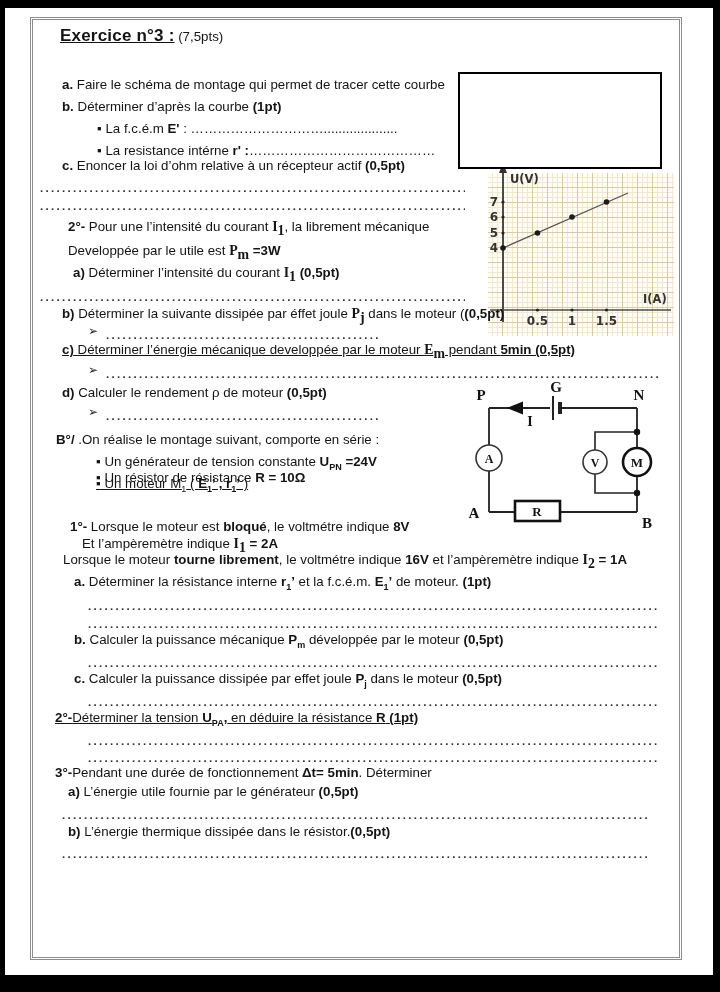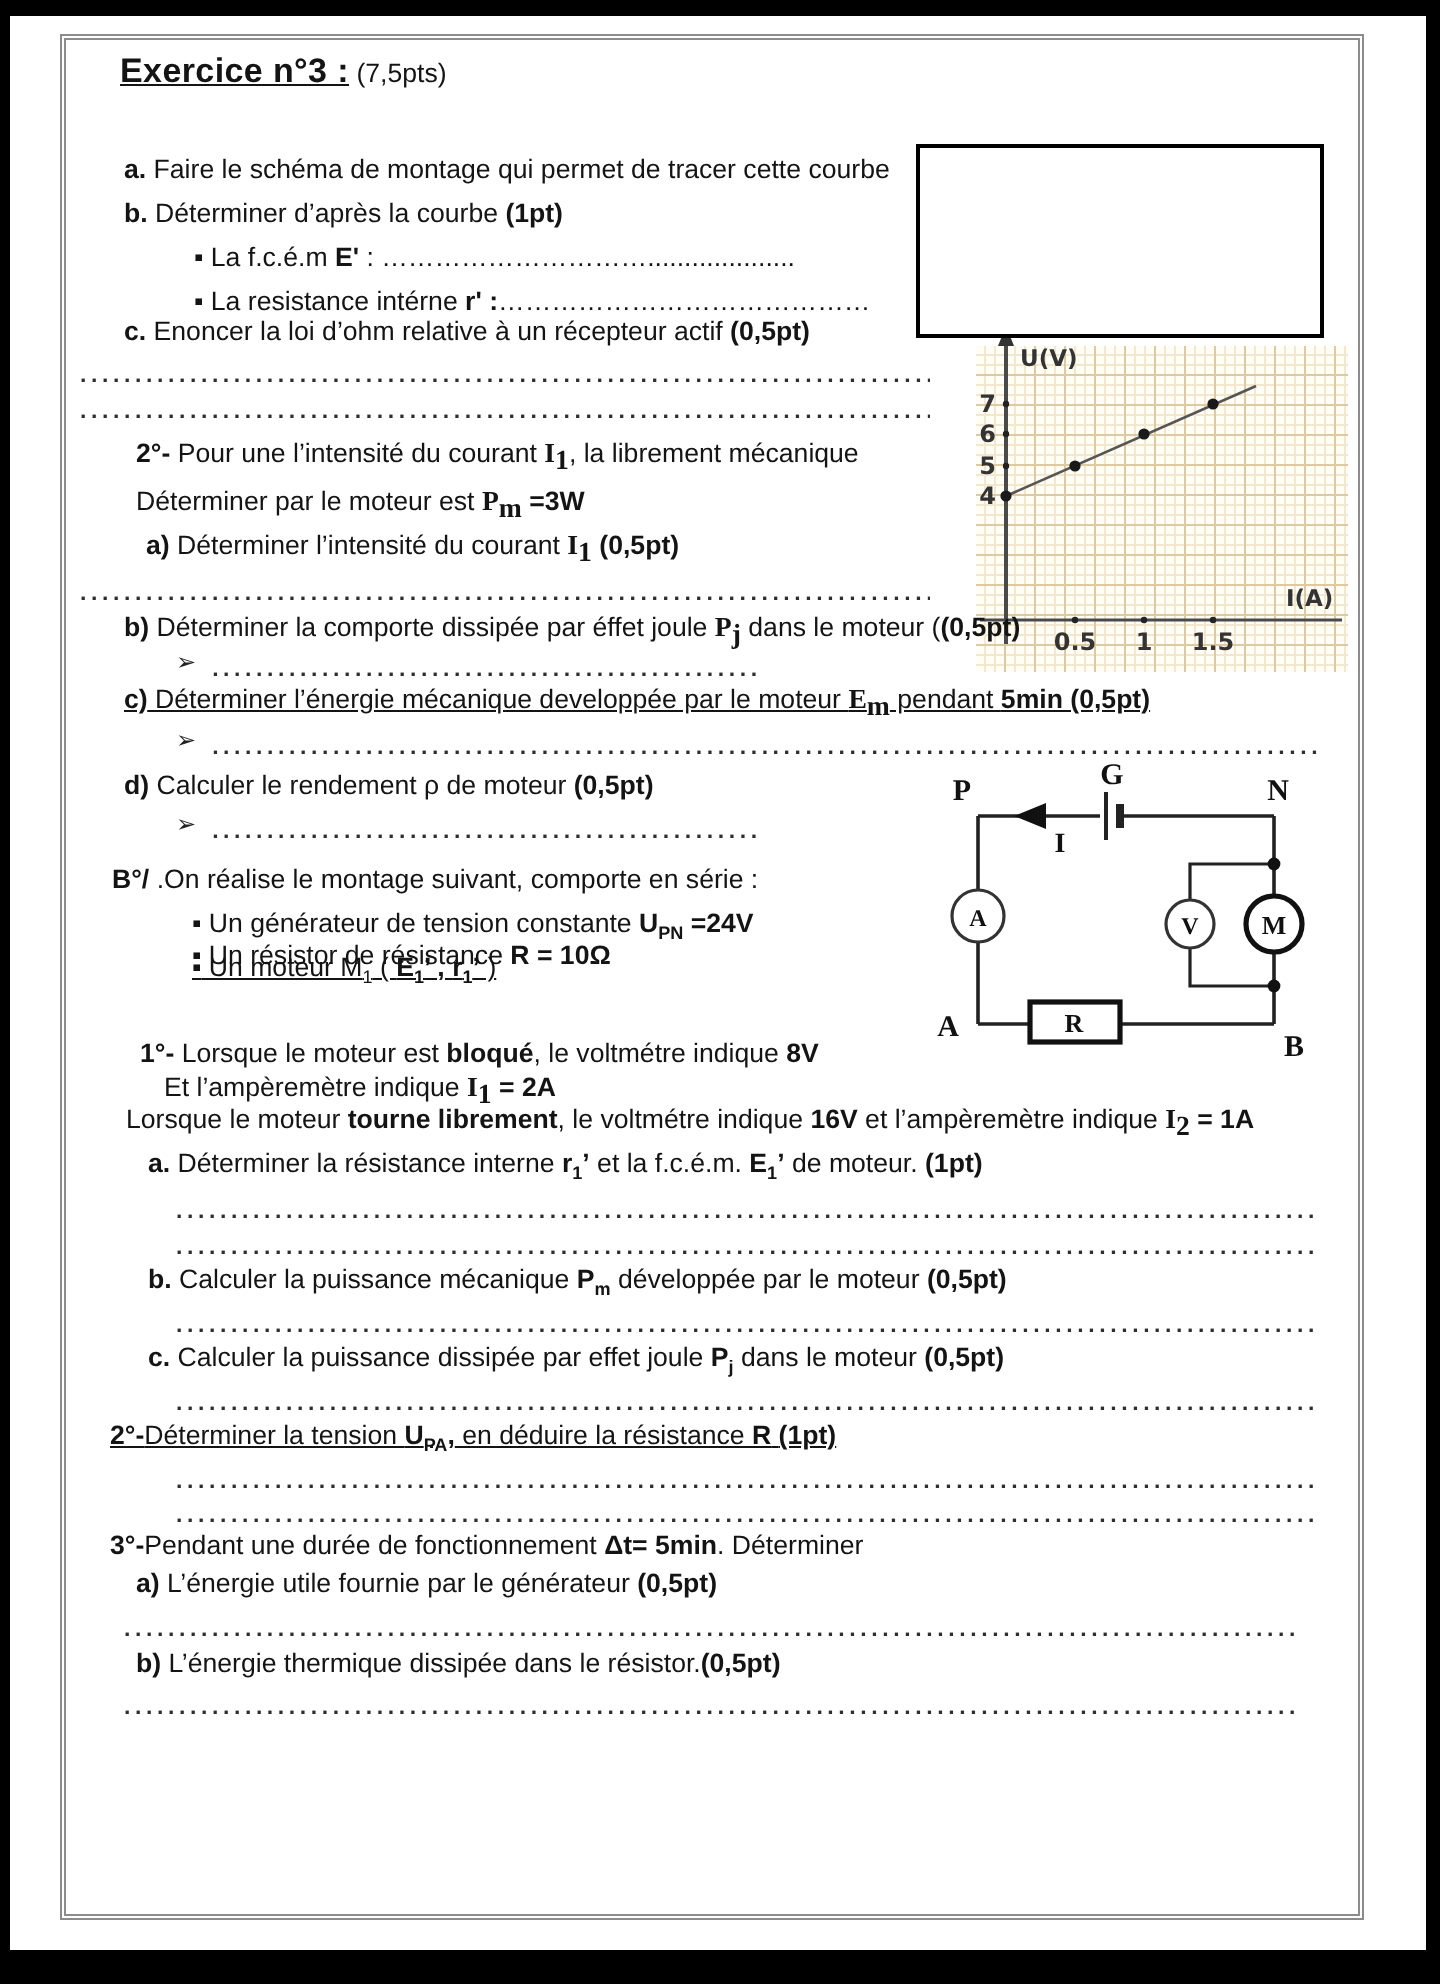--- a/index.html
+++ b/index.html
@@ -65,24 +65,24 @@
   <div class="ln" style="left:57px;top:69px;"><span class="sb">a.</span><span>  Faire le schéma de montage qui permet de tracer cette courbe</span></div>
   <div class="ln" style="left:57px;top:91px;"><span class="sb">b.</span><span>  Déterminer d’après la courbe  </span><span class="sb">(1pt)</span></div>
   <div class="ln" style="left:92px;top:113px;"><span class="sb">▪</span><span>    La f.c.é.m </span><span class="sb">E'</span><span> : …………………………....................</span></div>
   <div class="ln" style="left:92px;top:135px;"><span class="sb">▪</span><span>    La resistance intérne </span><span class="sb">r' :</span><span>……………………………………</span></div>
   <div class="ln" style="left:57px;top:150px;"><span class="sb">c.</span><span>  Enoncer la loi d’ohm relative à un récepteur actif </span><span class="sb">(0,5pt)</span></div>
 
   <div class="ln dotrow" style="left:35px;top:172px;width:425px;"><span>..........................................................................................................................................................................................</span></div>
   <div class="ln dotrow" style="left:35px;top:190px;width:425px;"><span>..........................................................................................................................................................................................</span></div>
 
   <div class="ln" style="left:63px;top:211px;"><span class="sb">2°-</span><span> Pour une l’intensité du courant  </span><span class="sb sf">I</span><sub class="sb sf">1</sub><span>, la librement mécanique</span></div>
-  <div class="ln" style="left:63px;top:235px;"><span>Déterminer par le moteur est </span><span class="sb sf">P</span><sub class="sb sf">m</sub><span class="sb"> =3W</span></div>
+  <div class="ln" style="left:63px;top:235px;"><span>Developpée par le utile est </span><span class="sb sf">P</span><sub class="sb sf">m</sub><span class="sb"> =3W</span></div>
   <div class="ln" style="left:68px;top:257px;"><span class="sb">a)</span><span>   Déterminer l’intensité du courant </span><span class="sb sf">I</span><sub class="sb sf">1</sub><span>  </span><span class="sb">(0,5pt)</span></div>
   <div class="ln dotrow" style="left:35px;top:281px;width:425px;"><span>..........................................................................................................................................................................................</span></div>
-  <div class="ln" style="left:57px;top:298px;"><span class="sb">b)</span><span> Déterminer la comporte dissipée par éffet joule </span><span class="sb sf">P</span><sub class="sb sf">j</sub><span>  dans le moteur (</span><span class="sb">(0,5pt)</span></div>
+  <div class="ln" style="left:57px;top:298px;"><span class="sb">b)</span><span> Déterminer la suivante dissipée par éffet joule </span><span class="sb sf">P</span><sub class="sb sf">j</sub><span>  dans le moteur (</span><span class="sb">(0,5pt)</span></div>
   <div class="ln arrowrow" style="left:83px;top:316px;">
       <span class="arr">➢</span>
       <span class="dots" style="width:275px;">..........................................................................................................................................................................................</span>
     </div>
   <div class="ln" style="left:57px;top:334px;text-decoration:underline;"><span class="sb">c)</span><span>  Déterminer l’énergie mécanique developpée par le moteur </span><span class="sb sf">E</span><sub class="sb sf">m</sub><span>  pendant </span><span class="sb">5min  (0,5pt)</span></div>
   <div class="ln arrowrow" style="left:83px;top:355px;">
       <span class="arr">➢</span>
       <span class="dots" style="width:555px;">..........................................................................................................................................................................................</span>
     </div>
   <div class="ln" style="left:57px;top:377px;"><span class="sb">d)</span><span> Calculer le rendement  ρ de moteur </span><span class="sb">(0,5pt)</span></div>

